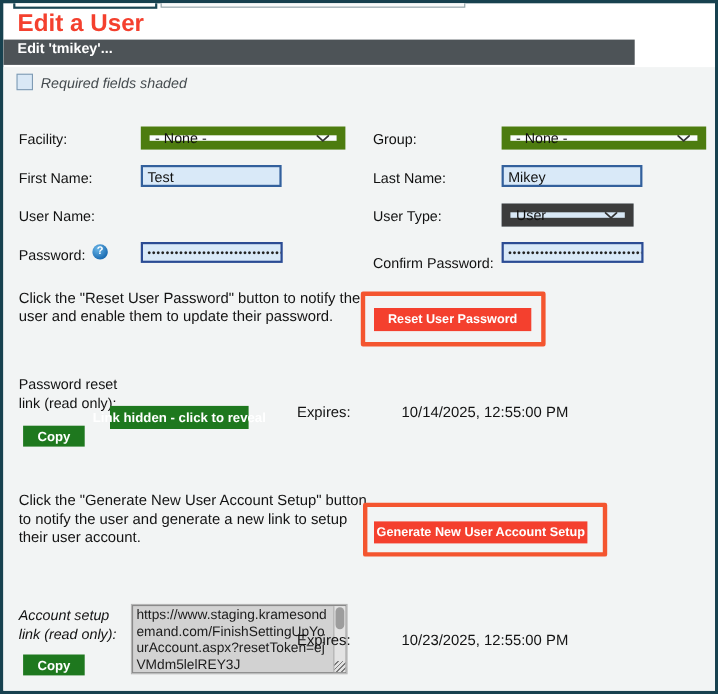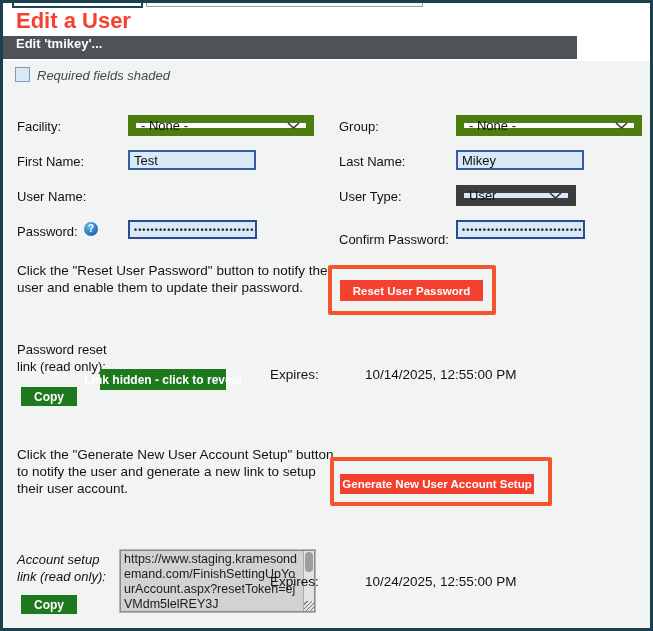--- a/index.html
+++ b/index.html
@@ -175,16 +175,16 @@
 
   <div class="abs two-line-label" style="left:14px; top:548px; width:102px;font-style:italic;">Account setup link (read only):</div>
   <div class="abs linkbox" style="left:117px; top:547px; width:195px; height:62px;">
     <span>https://www.staging.kramesondemand.com/FinishSettingUpYourAccount.aspx?resetToken=ejVMdm5lelREY3J</span>
   </div>
   <div class="abs linkbox-scrollbar" style="left:300px; top:548px; height:60px;">
     <div class="linkbox-thumb"></div>
   </div>
   <div class="abs resize-grip" style="left:301px; top:598px;"></div>
   <div class="abs expires-lbl" style="left:267px; top:571px;">Expires:</div>
-  <div class="abs expires-val" style="left:362px; top:571px;">10/24/2025, 12:55:00 PM</div>
+  <div class="abs expires-val" style="left:362px; top:571px;">10/23/2025, 12:55:00 PM</div>
   <button class="abs green-btn" style="left:18px; top:592px; width:56px; height:19px;">Copy</button>
 
 </div>
 
 </body></html>

